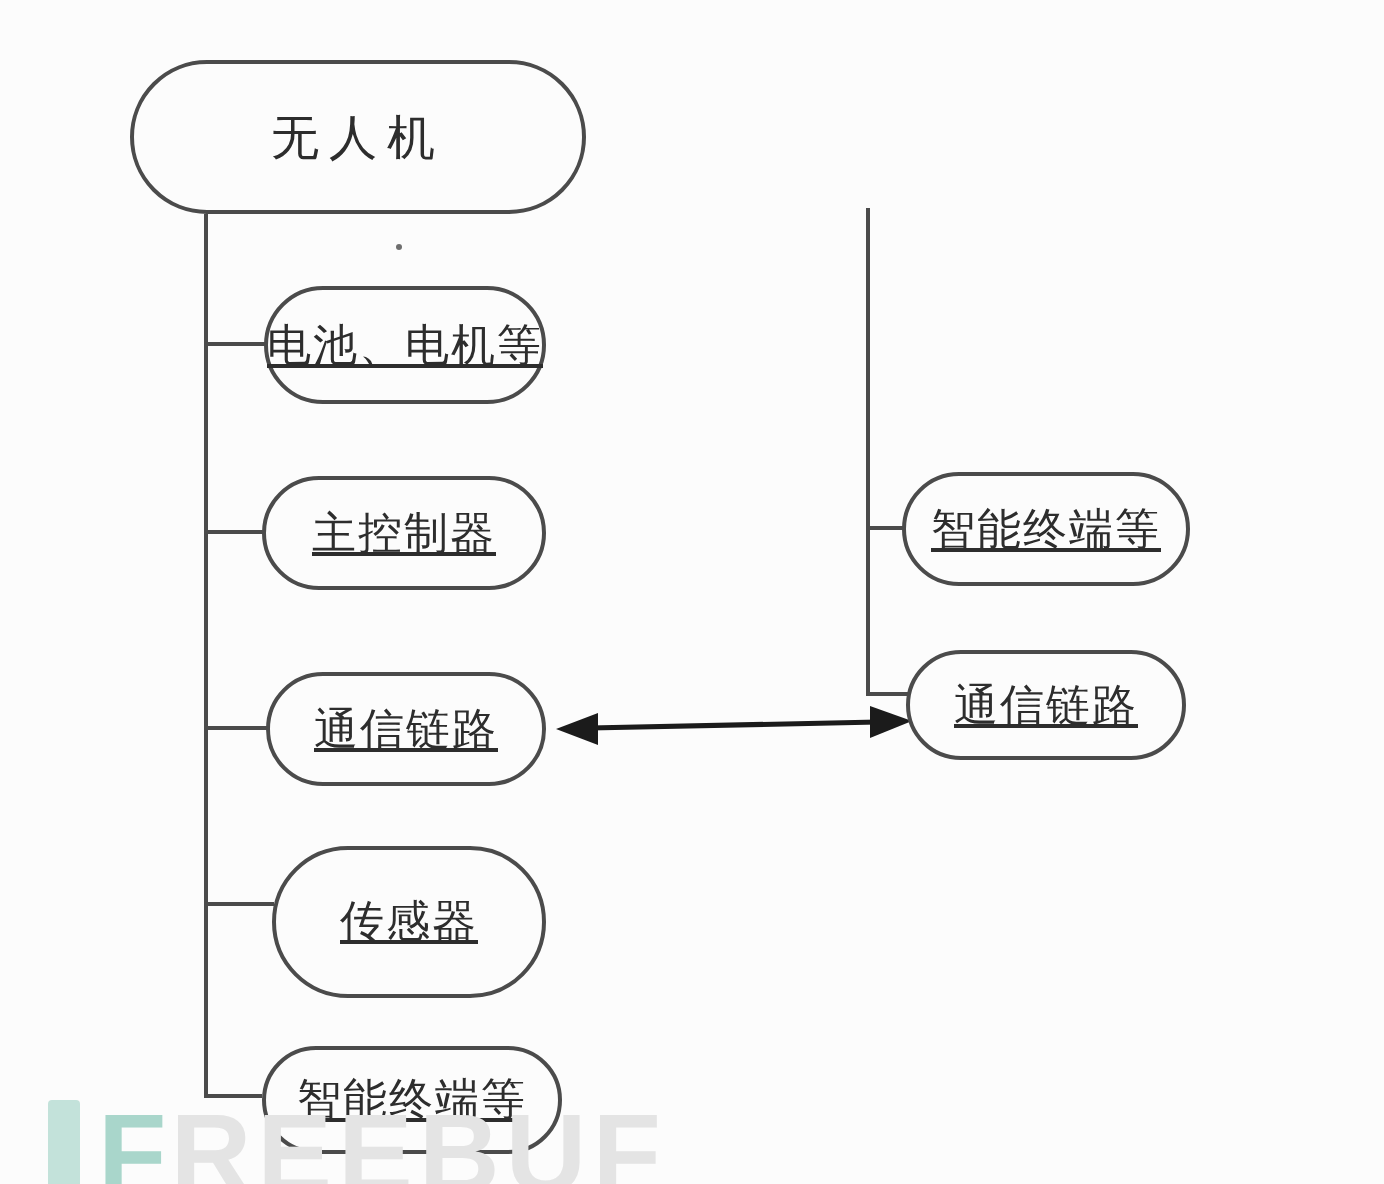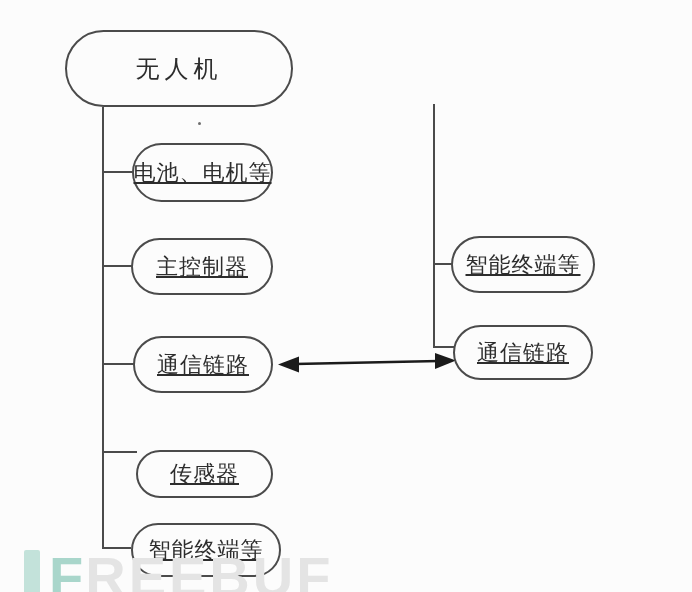--- a/index.html
+++ b/index.html
@@ -23,21 +23,21 @@
   }
   .root  { font-size:24px; letter-spacing:5px; }
   .child { font-size:22px; letter-spacing:1px;text-decoration:underline; }
   .speck { position:absolute; width:3px; height:3px; background:#6e6e6e; border-radius:50%; }
   
   .n-uav      { left:65px;  top:30px;  width:228px; height:77px; }
   .n-gs       { left:398px; top:28px;  width:224px; height:75px; }
   .n-battery  { left:132px; top:143px; width:141px; height:59px; }
   .n-mainctl  { left:131px; top:238px; width:142px; height:57px;align-items:center; }
   .n-commL    { left:133px; top:336px; width:140px; height:57px; }
-  .n-sensor   { left:136px; top:450px; width:137px; height:48px;text-align:center; }
+  .n-sensor   { left:136px; top:423px; width:137px; height:76px;text-align:center; }
   .n-task     { left:131px; top:523px; width:150px; height:54px; }
   .n-remote   { left:451px; top:152px; width:139px; height:53px; }
   .n-terminal { left:451px; top:236px; width:144px; height:57px; }
   .n-commR    { left:453px; top:325px; width:140px; height:55px; }
   
   .watermark {
     position:absolute; left:24px; top:550px;
     display:flex; align-items:flex-start;
     font-family:"Liberation Sans","DejaVu Sans",sans-serif;
     font-weight:bold;

